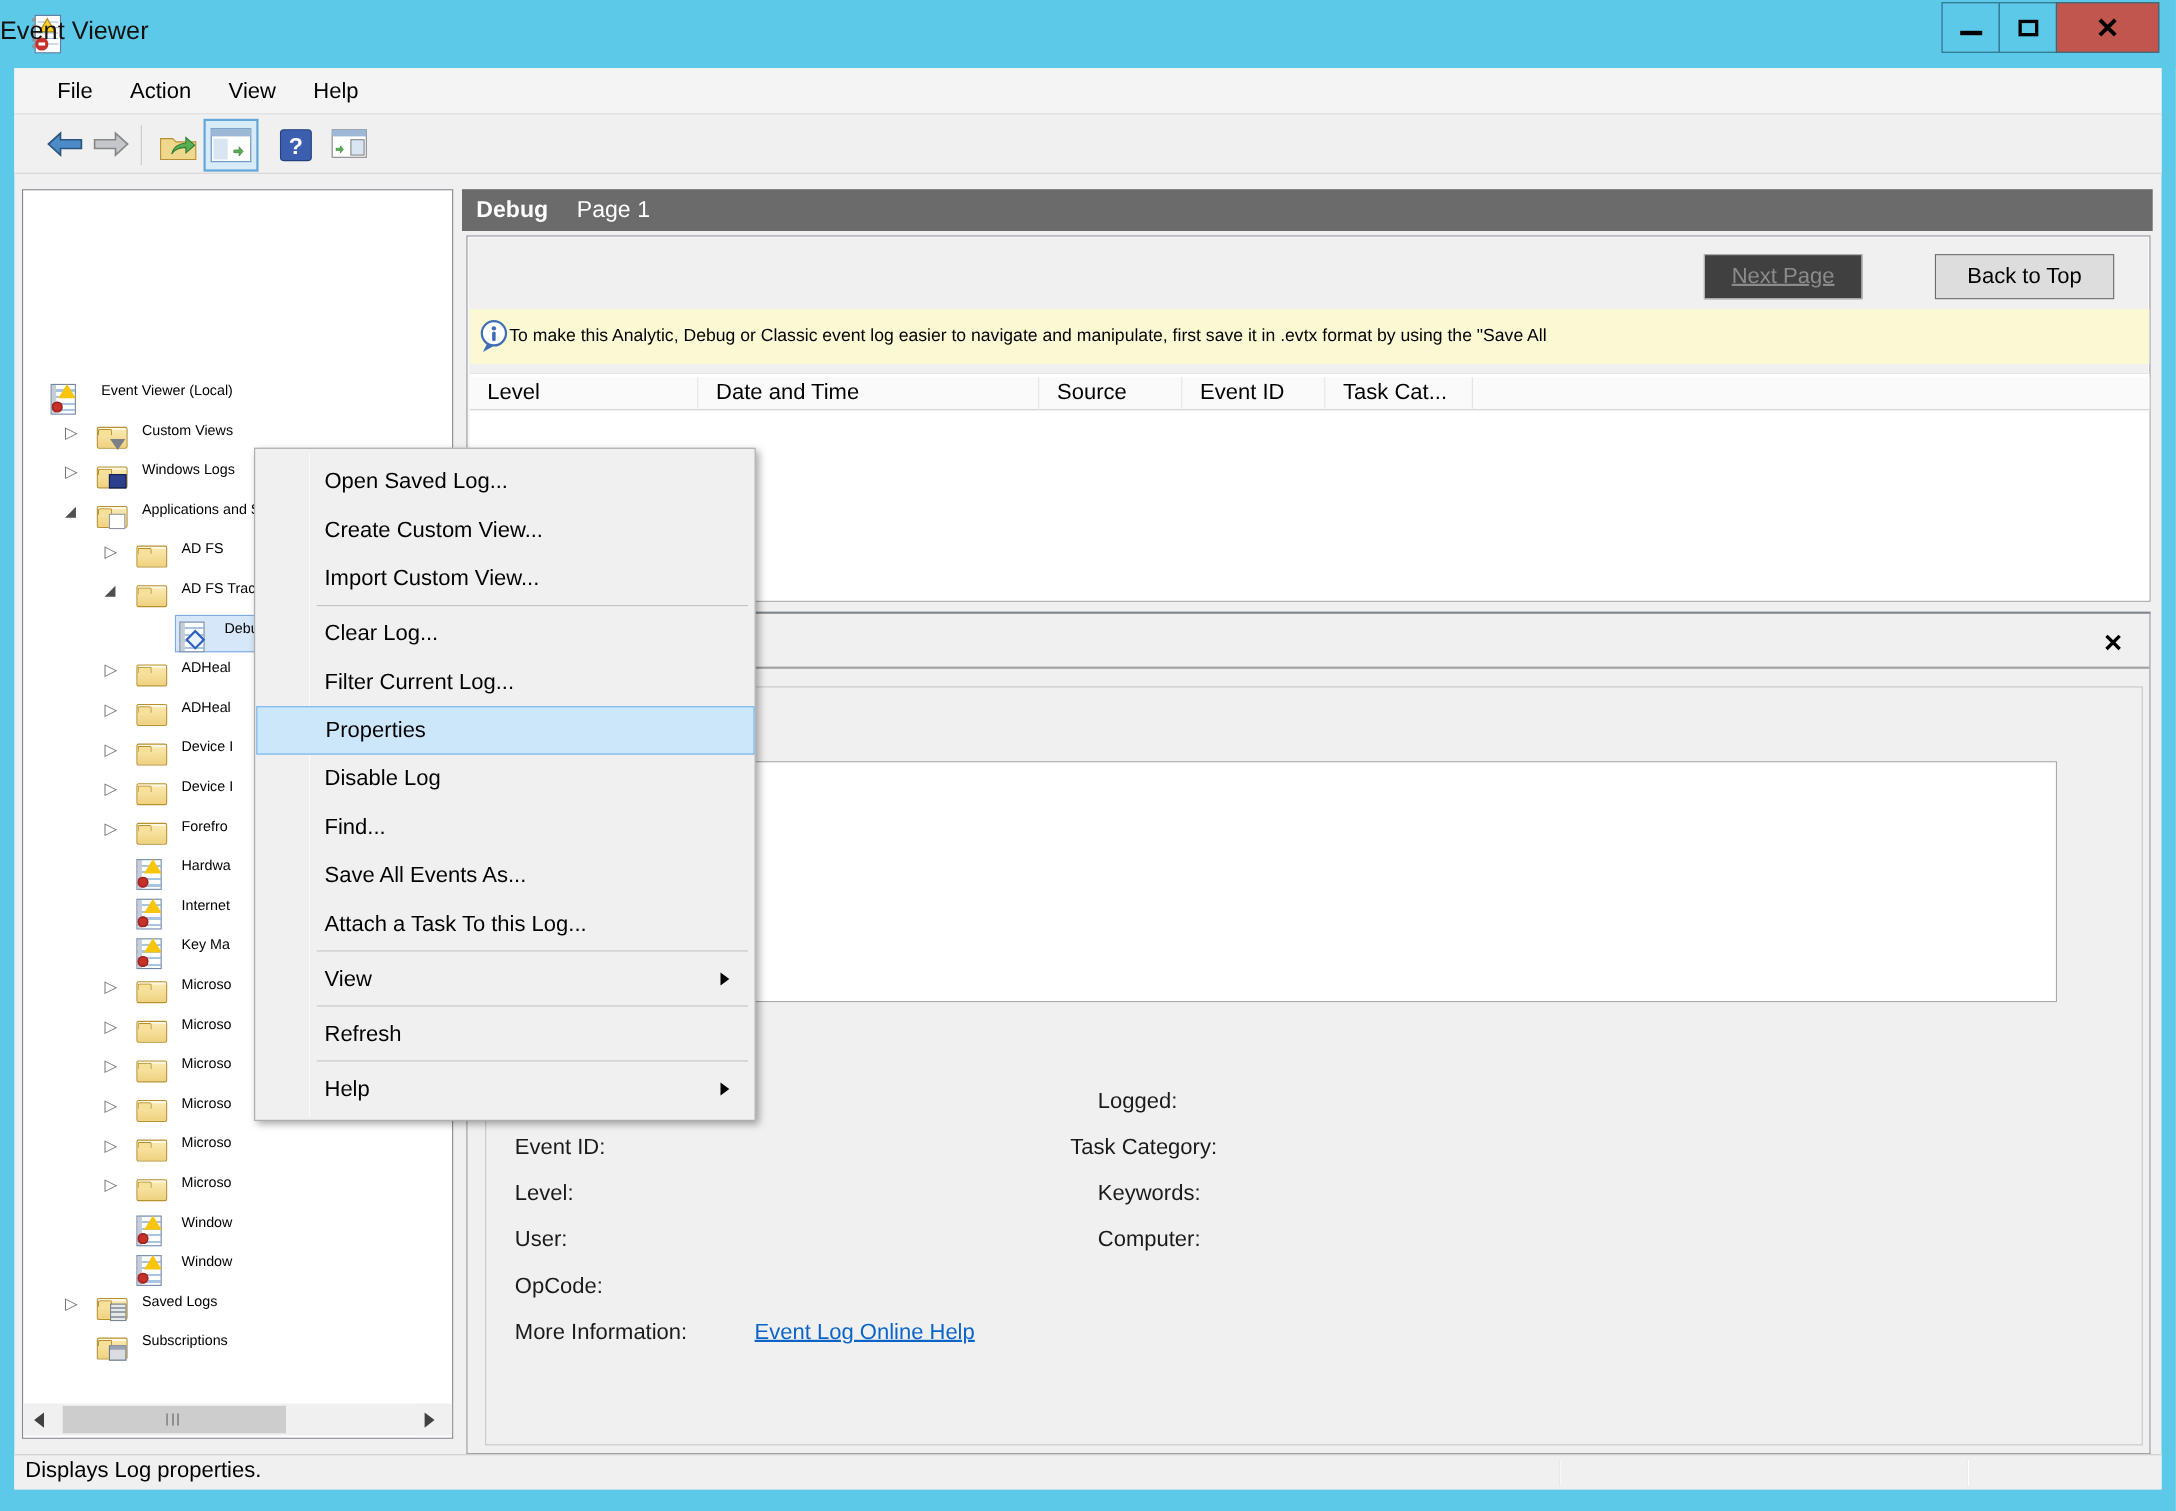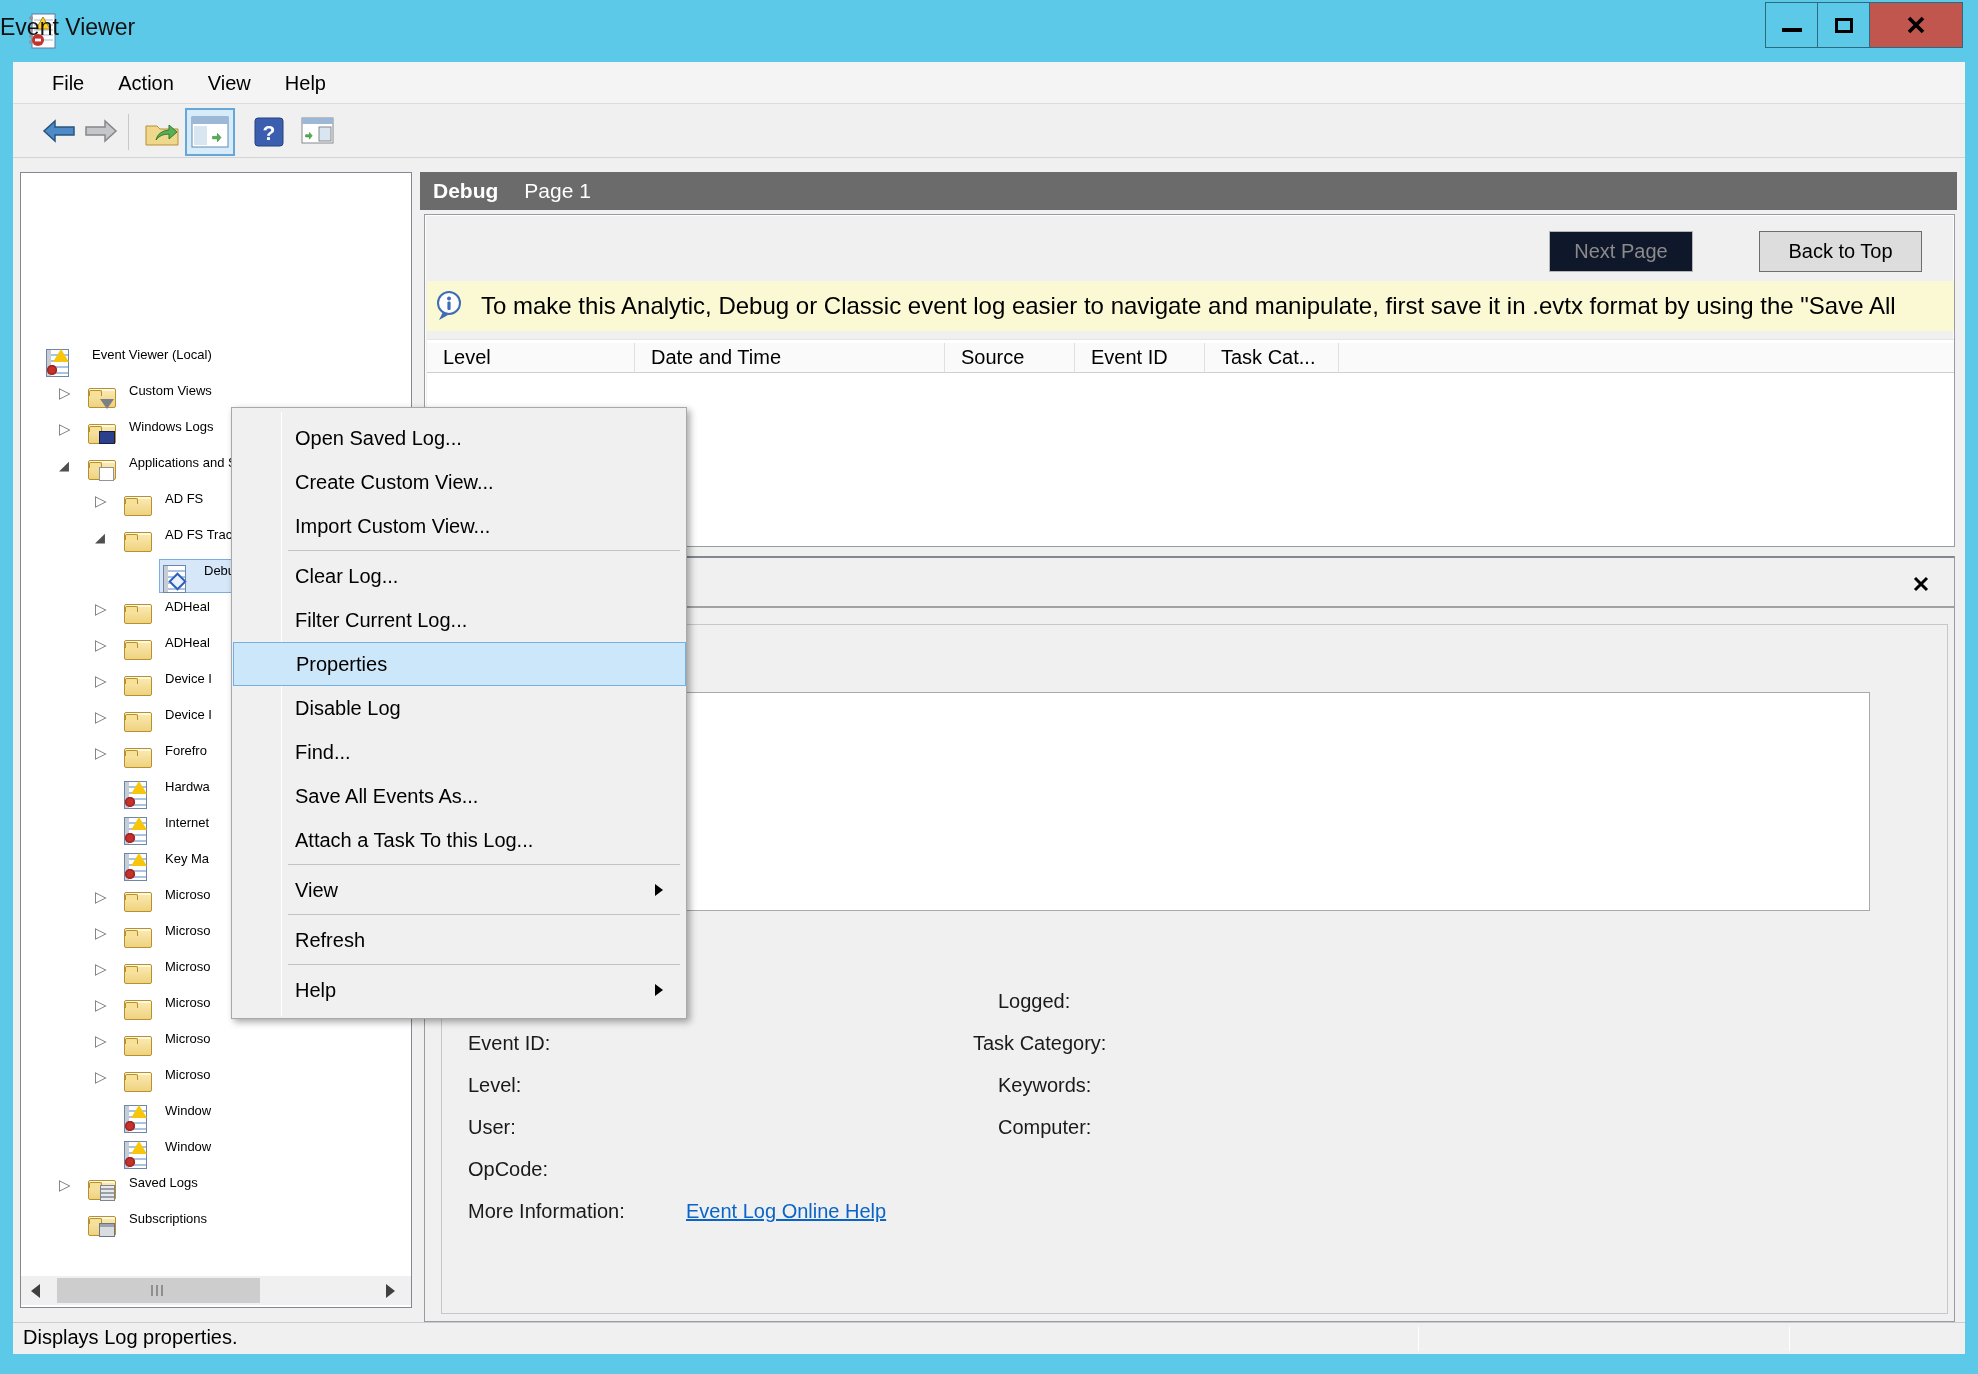--- a/index.html
+++ b/index.html
@@ -65,25 +65,25 @@
   #sb-thumb { position:absolute; left:36px; top:2px; width:203px; height:25px; background:#CDCDCD; }
   #sb-thumb::after { content:""; position:absolute; left:50%; top:7px; width:15px; height:11px; margin-left:-8px; background:repeating-linear-gradient(90deg,#8F8F8F 0 2px,transparent 2px 5px); }
 
   
   #debug-header { position:absolute; left:420px; top:172px; width:1537px; height:38px; background:#6B6B6B; color:#FFF; display:flex; align-items:center; }
   #debug-header .t1 { font-weight:bold; font-size:21px; margin-left:13px; }
   #debug-header .t2 { font-size:21px; margin-left:26px; }
 
   #listbox { position:absolute; left:424px; top:214px; width:1531px; height:333px; background:#F0F0F0; border:1px solid #989BA3; box-shadow:inset 0 0 0 1px #FDFDFD; }
   .pgbtn { position:absolute; top:16px; height:41px; font-size:20px; text-align:center; line-height:39px; }
-  #btn-nextpage { left:1124px; width:144px; background:#0f172a; border:1px solid #B5B5B5; color:#8B8B8B; }
+  #btn-nextpage { left:1124px; width:144px; background:#404040; border:1px solid #B5B5B5; color:#8B8B8B;text-decoration:underline; }
   #btn-backtotop { left:1334px; width:163px; background:#DDDDDD; border:1px solid #6E6E6E; color:#000; }
   #infobar { position:absolute; left:2px; top:66px; width:1527px; height:50px; background:#FBF8D4; display:flex; align-items:center; overflow:hidden; white-space:nowrap; }
   #infobar svg { margin-left:8px; flex:0 0 auto; }
-  #infobar .msg { font-size:24px; margin-left:18px; }
+  #infobar .msg { font-size:16px; }
   #tblheader { position:absolute; left:2px; top:124px; width:1527px; height:36px; background:#FFF; border-top:1px solid #E4E4E4; }
   .hcell { position:absolute; top:3px; height:30px; background:#FAFAFA; border-right:1px solid #E0E0E0; border-bottom:1px solid #CFCFCF; font-size:20px; line-height:28px; padding-left:16px; overflow:hidden; }
   #tblbody { position:absolute; left:2px; top:160px; width:1527px; height:171px; background:#FFF; }
 
   
   #preview { position:absolute; left:424px; top:556px; width:1531px; height:766px; background:#F0F0F0; border:1px solid #989BA3; border-top:2px solid #828790; }
   #pv-headband { position:absolute; left:0; top:0; width:1529px; height:50px; border-bottom:2px solid #A2A2A2; }
   #pv-close { position:absolute; left:1484px; top:14px; width:24px; height:24px; display:flex; align-items:center; justify-content:center; }
   #pv-inner { position:absolute; left:16px; top:66px; width:1507px; height:690px; border:1px solid #C7C7C7; background:#F0F0F0; }
   #pv-desc { position:absolute; left:5px; top:67px; width:1423px; height:219px; background:#FFF; border:1px solid #A9A9A9; }

